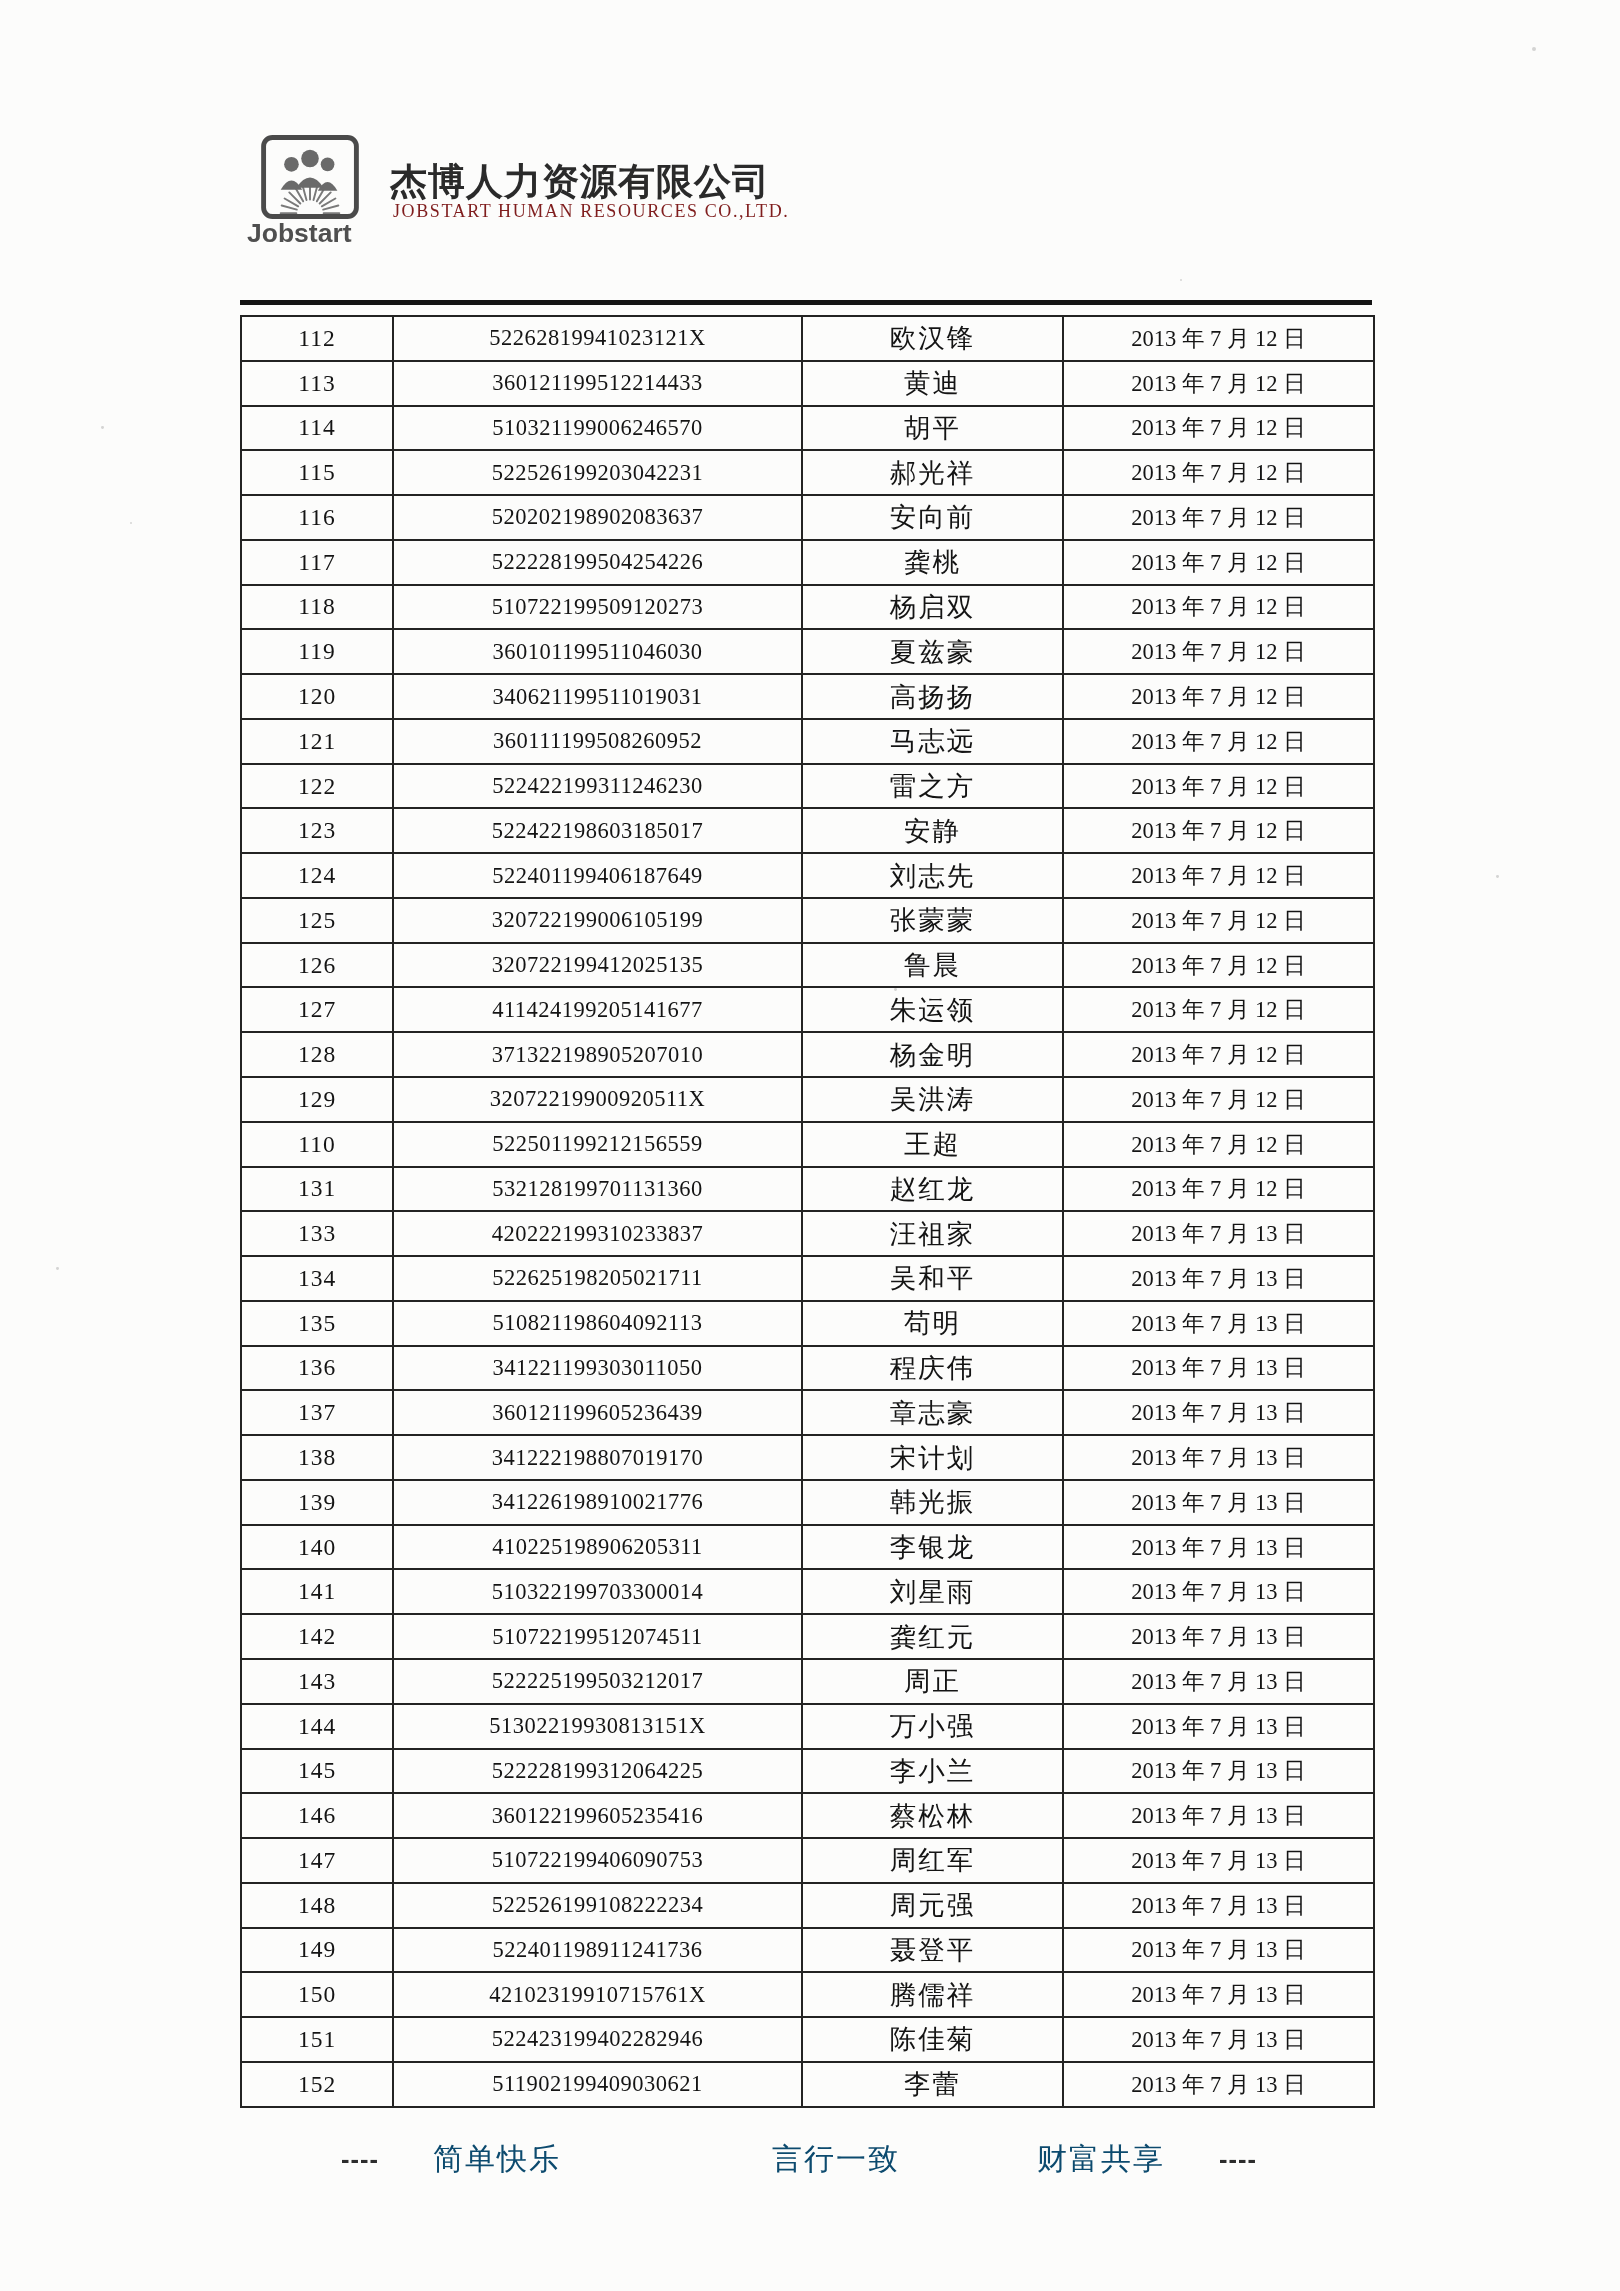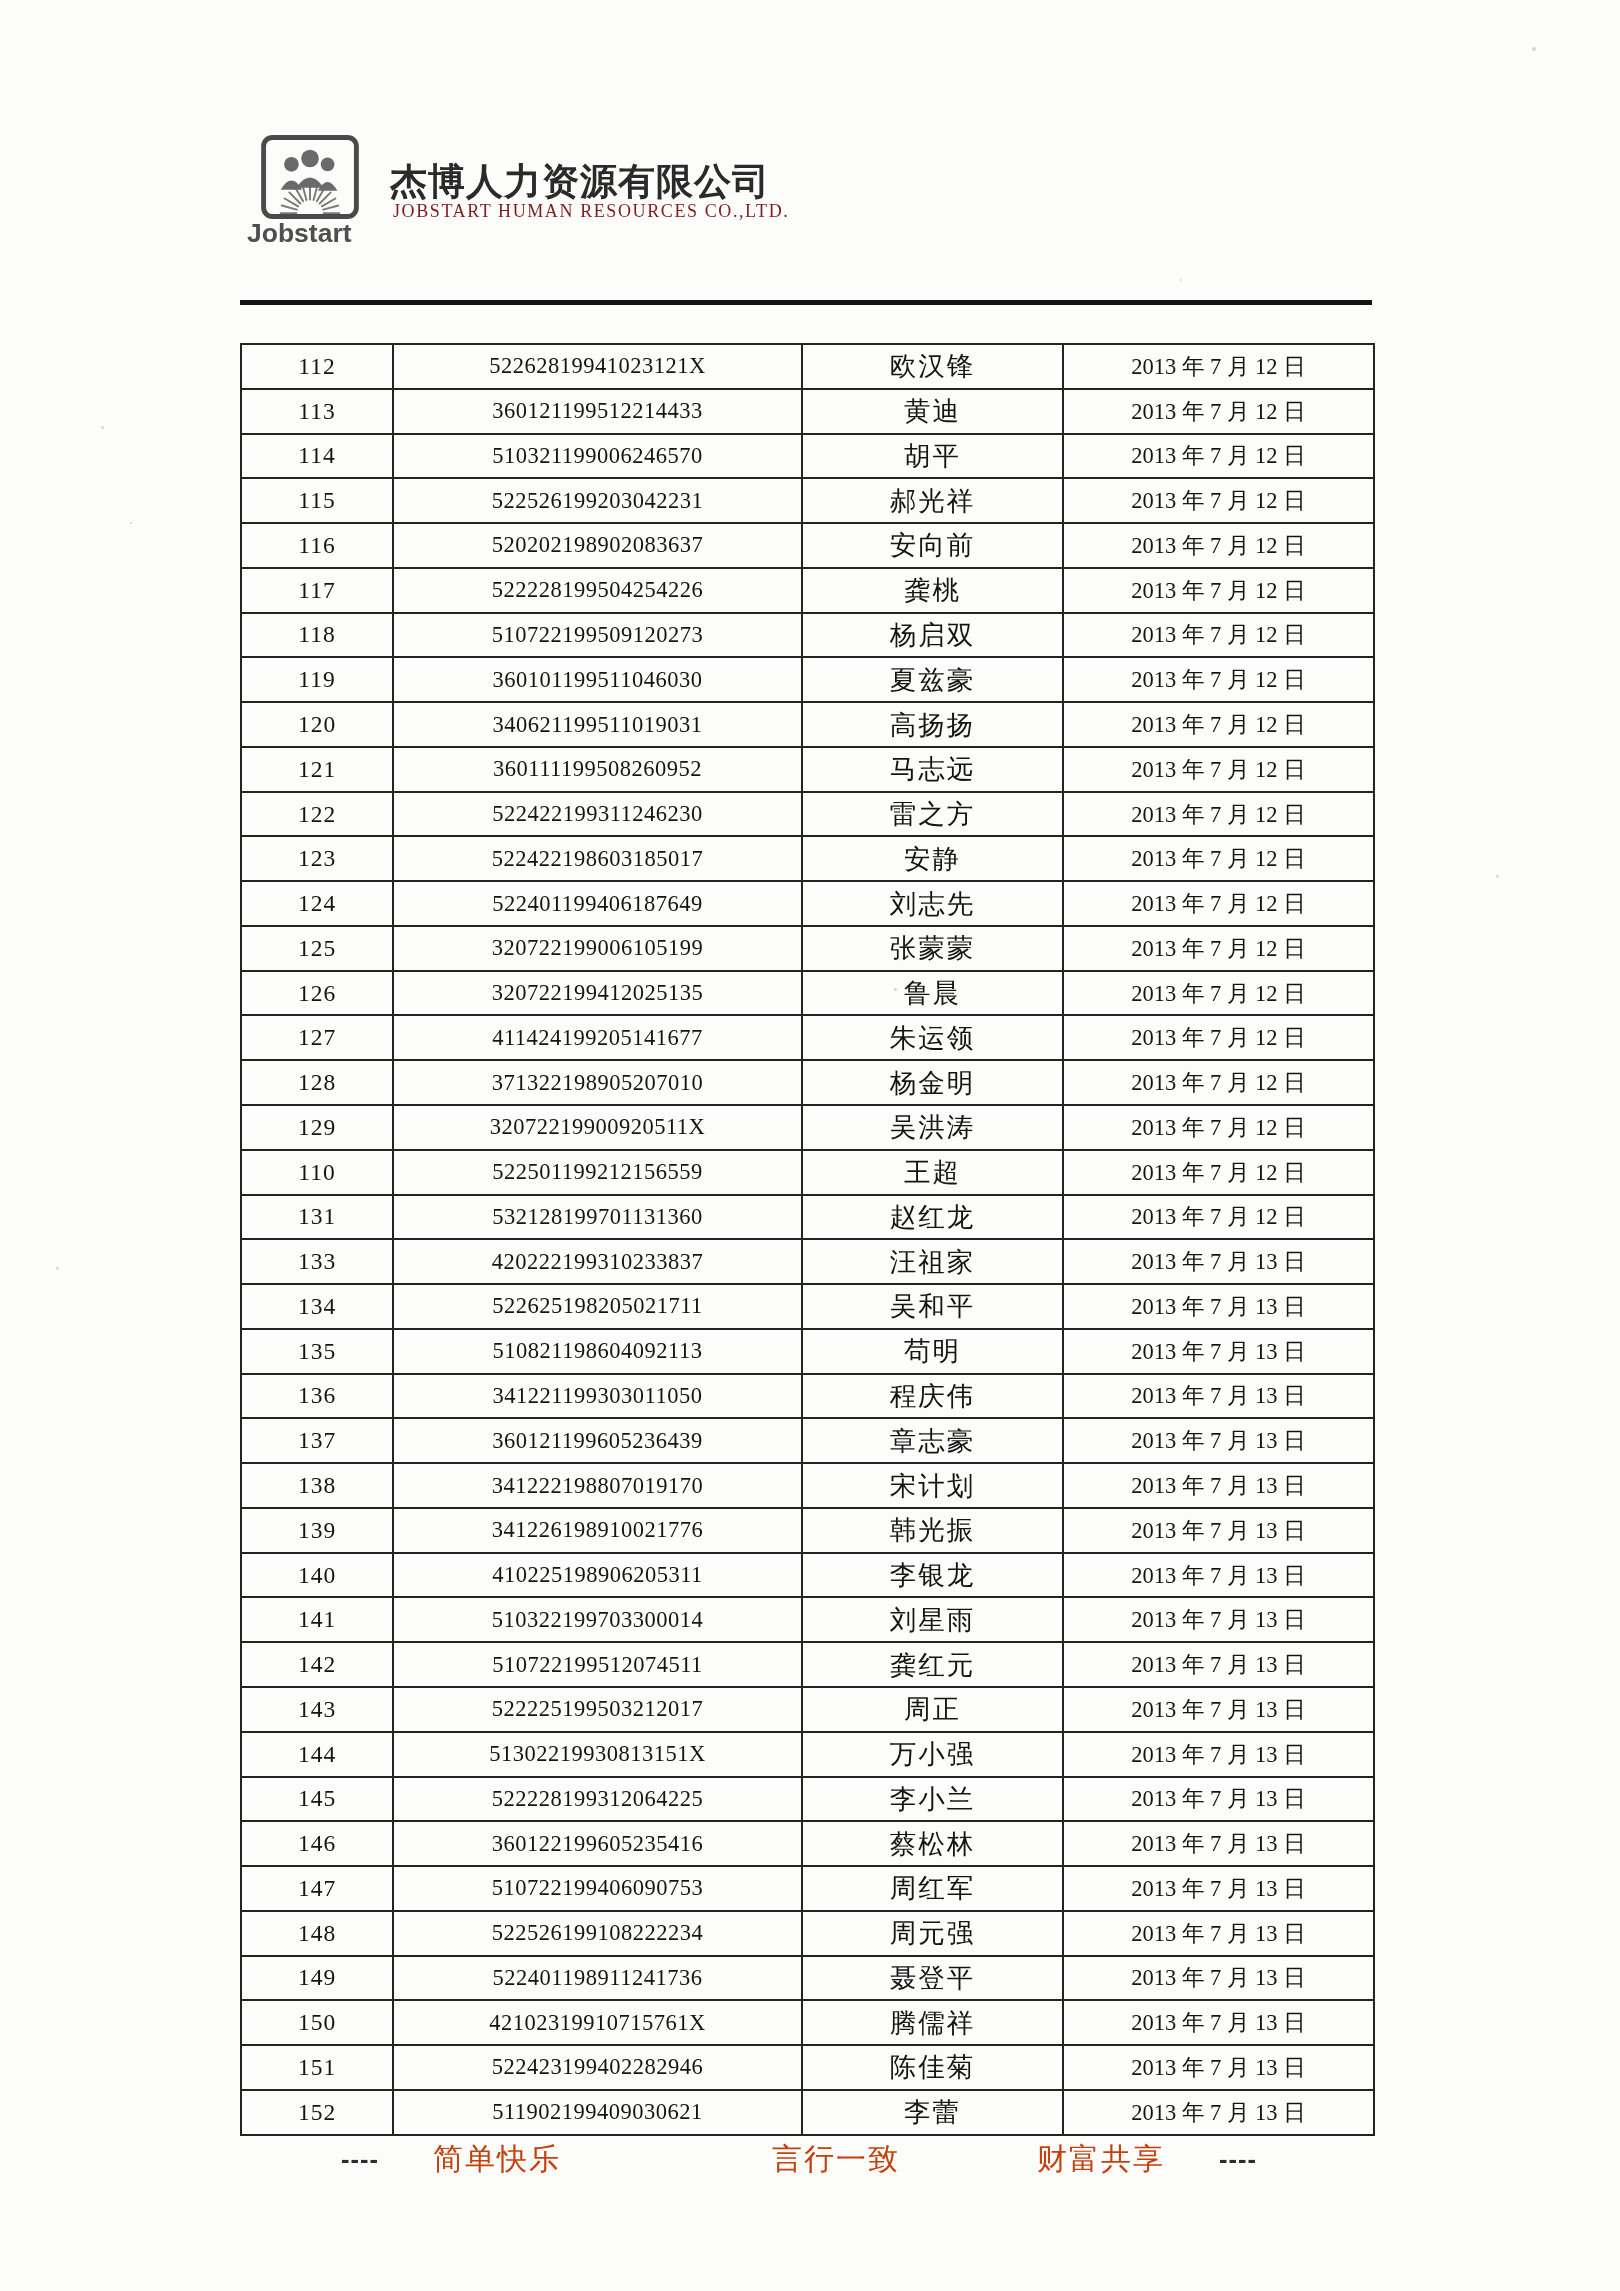--- a/index.html
+++ b/index.html
@@ -34,37 +34,37 @@
 
   
   .header-rule{
     position:absolute;left:240px;top:300px;width:1132px;height:4.9px;
     background:#141414;
   }
   table.roster{
     position:absolute;left:240px;top:315px;
     width:1132px;height:1793px;
     border-collapse:collapse;table-layout:fixed;
-    font-size:22.5px;color:#141414;margin-top:28px;
+    font-size:22.5px;color:#141414;
   }
   table.roster td{
     border:2px solid #232323;
     text-align:center;vertical-align:middle;
     padding:0;overflow:hidden;white-space:nowrap;
   }
   table.roster{border:2.9px solid #1b1b1b;}
   td.c-no{font-size:23.5px;letter-spacing:1px;}
   td.c-id{font-size:22.5px;letter-spacing:0.5px;}
   td.c-name{font-size:26.5px;letter-spacing:2px;}
   td.c-date{font-size:22.5px;}
 
   
   .footer-item{
     position:absolute;top:2139px;transform:translateX(-50%);
-    font-size:30px;color:#c2410c;letter-spacing:2px;white-space:nowrap;
+    font-size:30px;color:#0c4a6e;letter-spacing:2px;white-space:nowrap;
   }
   .footer-dashes{
     position:absolute;top:2145px;transform:translateX(-50%);
     font-family:"Liberation Sans","DejaVu Sans",sans-serif;
     font-weight:bold;font-size:25.5px;color:#2c2c2c;letter-spacing:1px;
   }
 
   
   .speck{position:absolute;border-radius:50%;background:#8a8a8a;opacity:.35;}
 </style>

